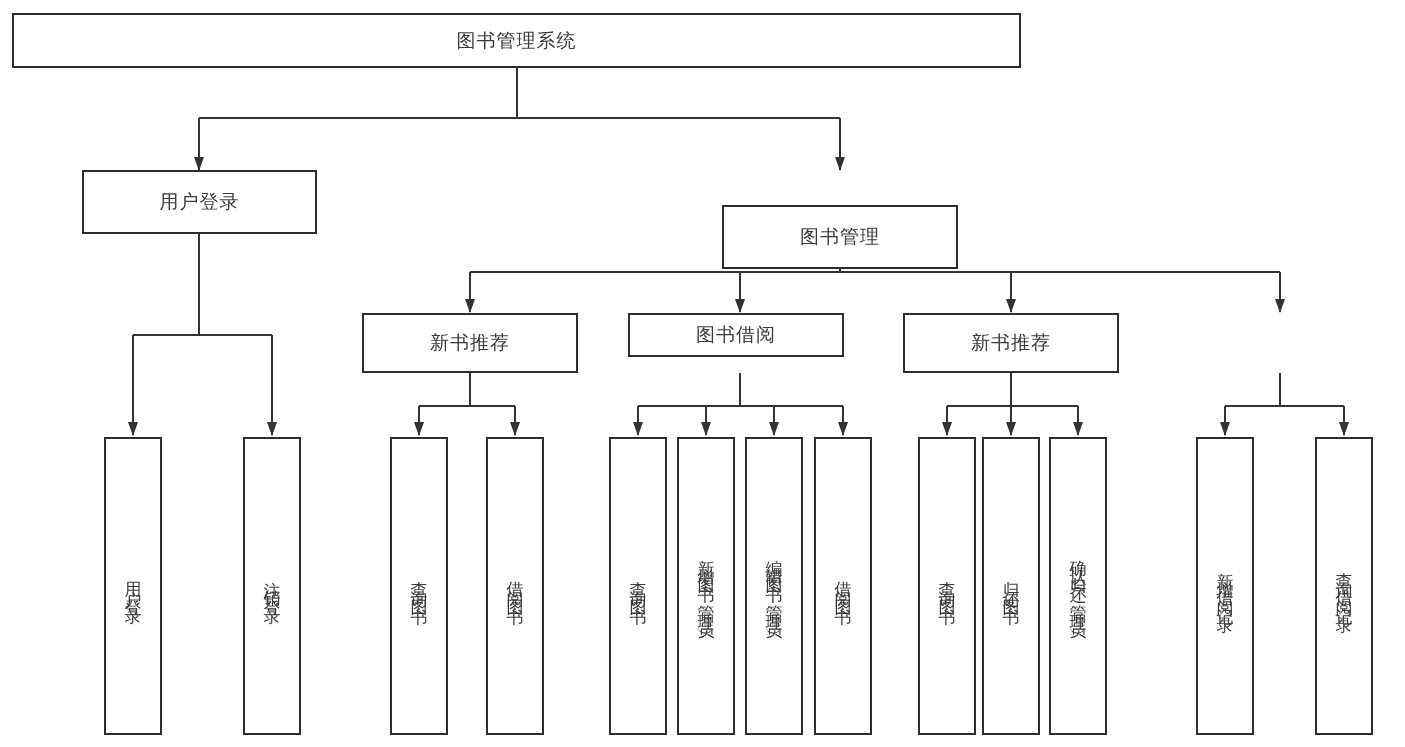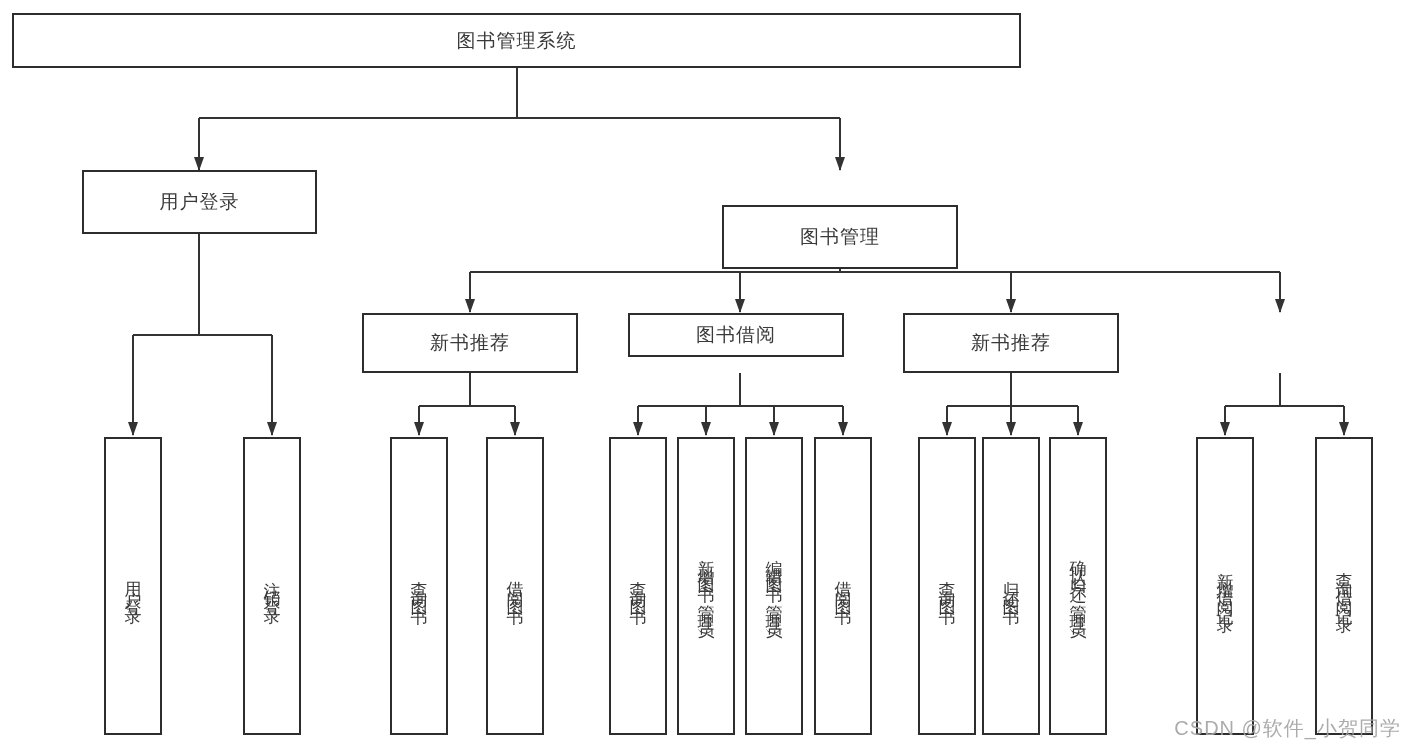--- a/index.html
+++ b/index.html
@@ -141,14 +141,13 @@
     <span class="vtext">确认归还（管理员）</span>
   </div>
 
   <div class="node v" style="left:1196px; top:437px; width:58px; height:298px;">
     <span class="vtext">新增借阅记录</span>
   </div>
   <div class="node v" style="left:1315px; top:437px; width:58px; height:298px;">
     <span class="vtext">查询借阅记录</span>
   </div>
 
-  <div class="watermark">CSDN @软件_小贺同学</div>
 </div>
 
 </body></html>

